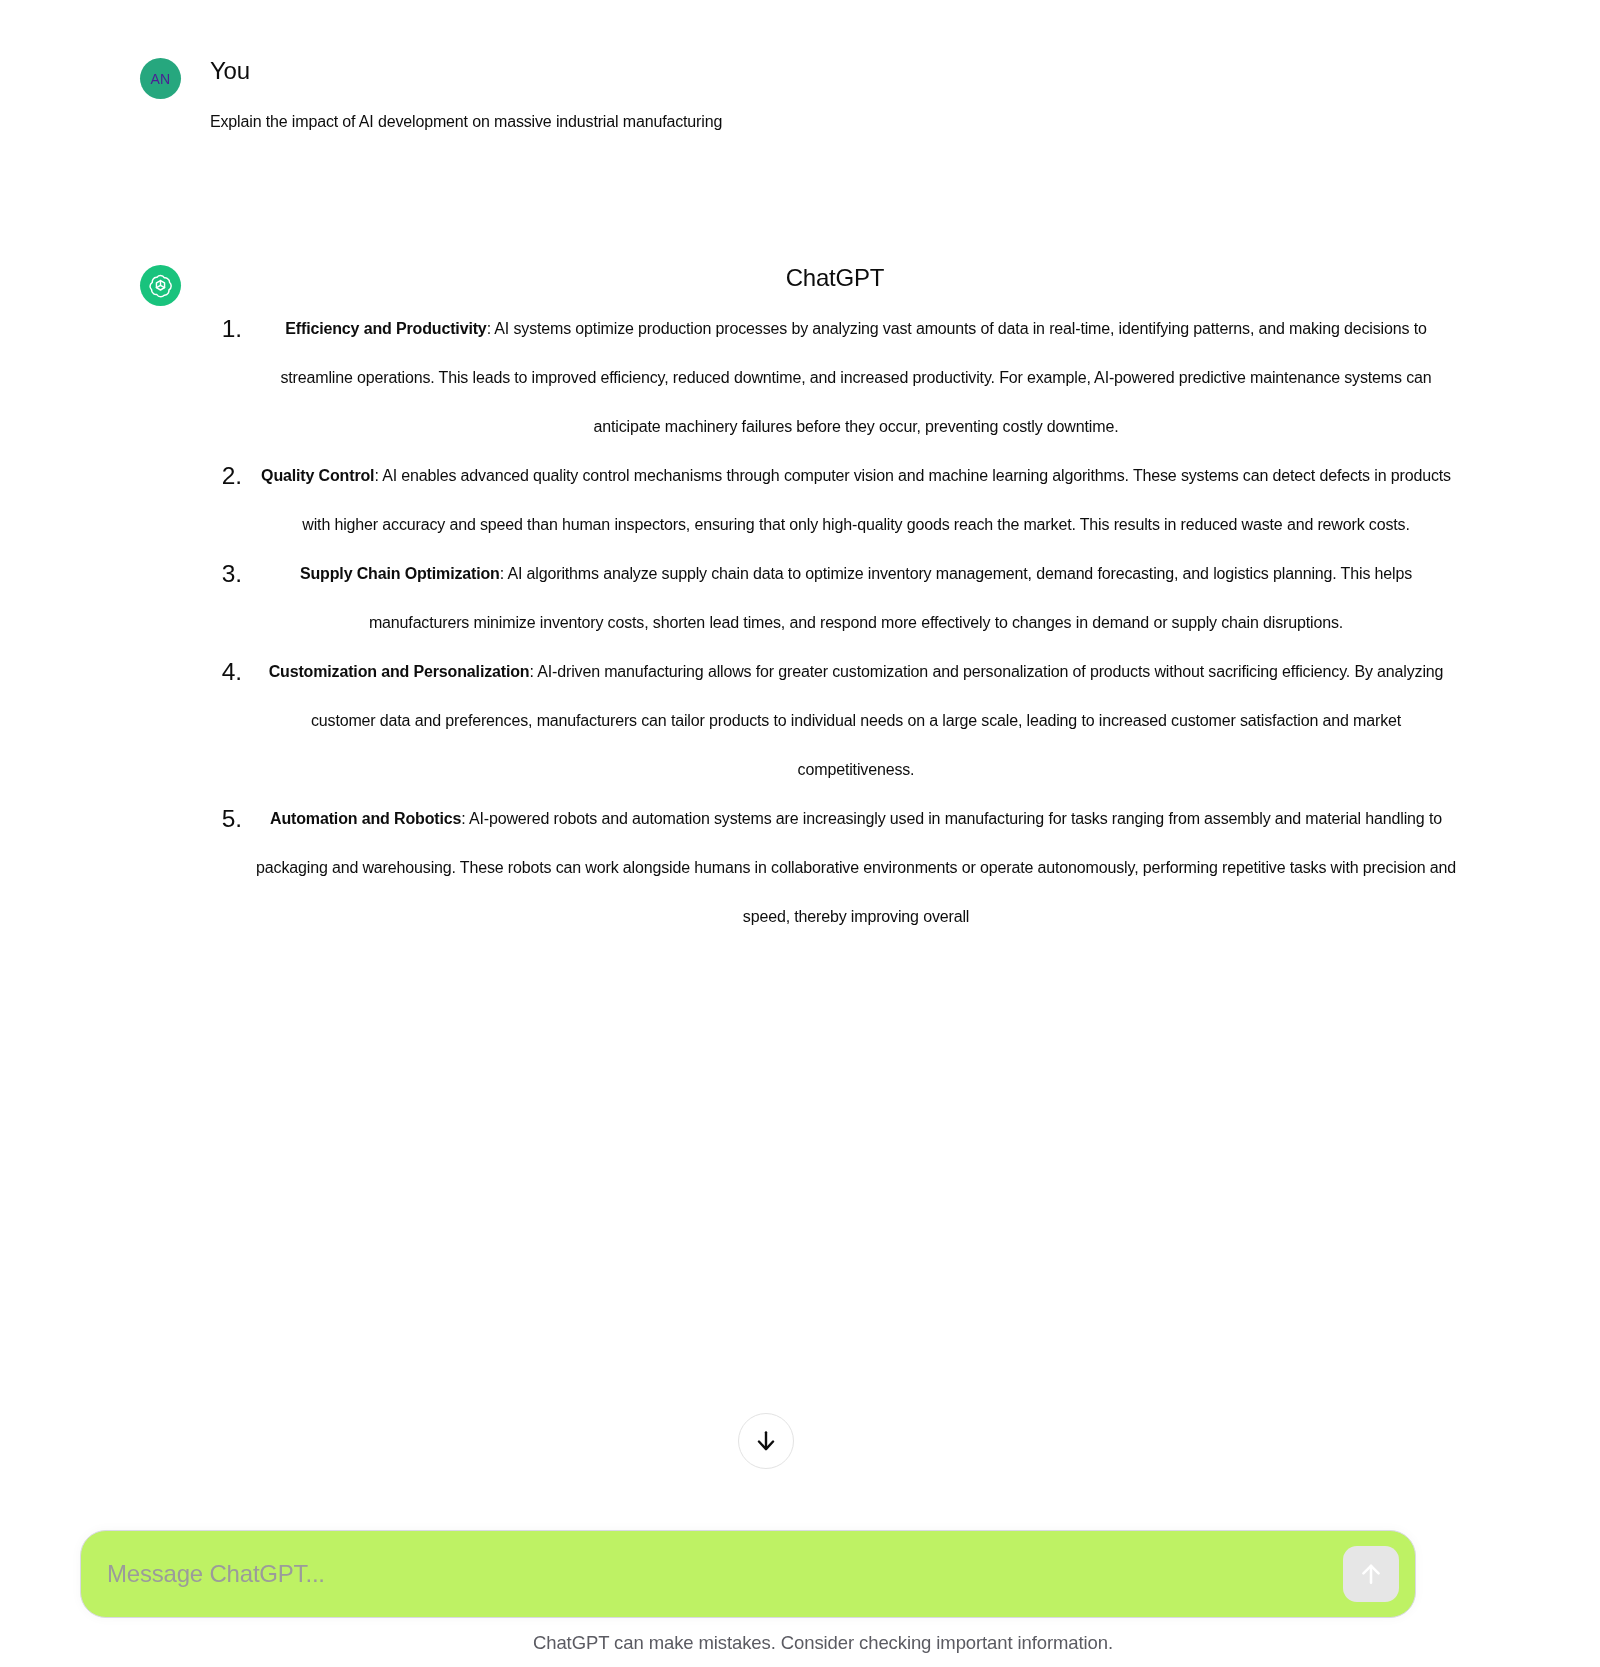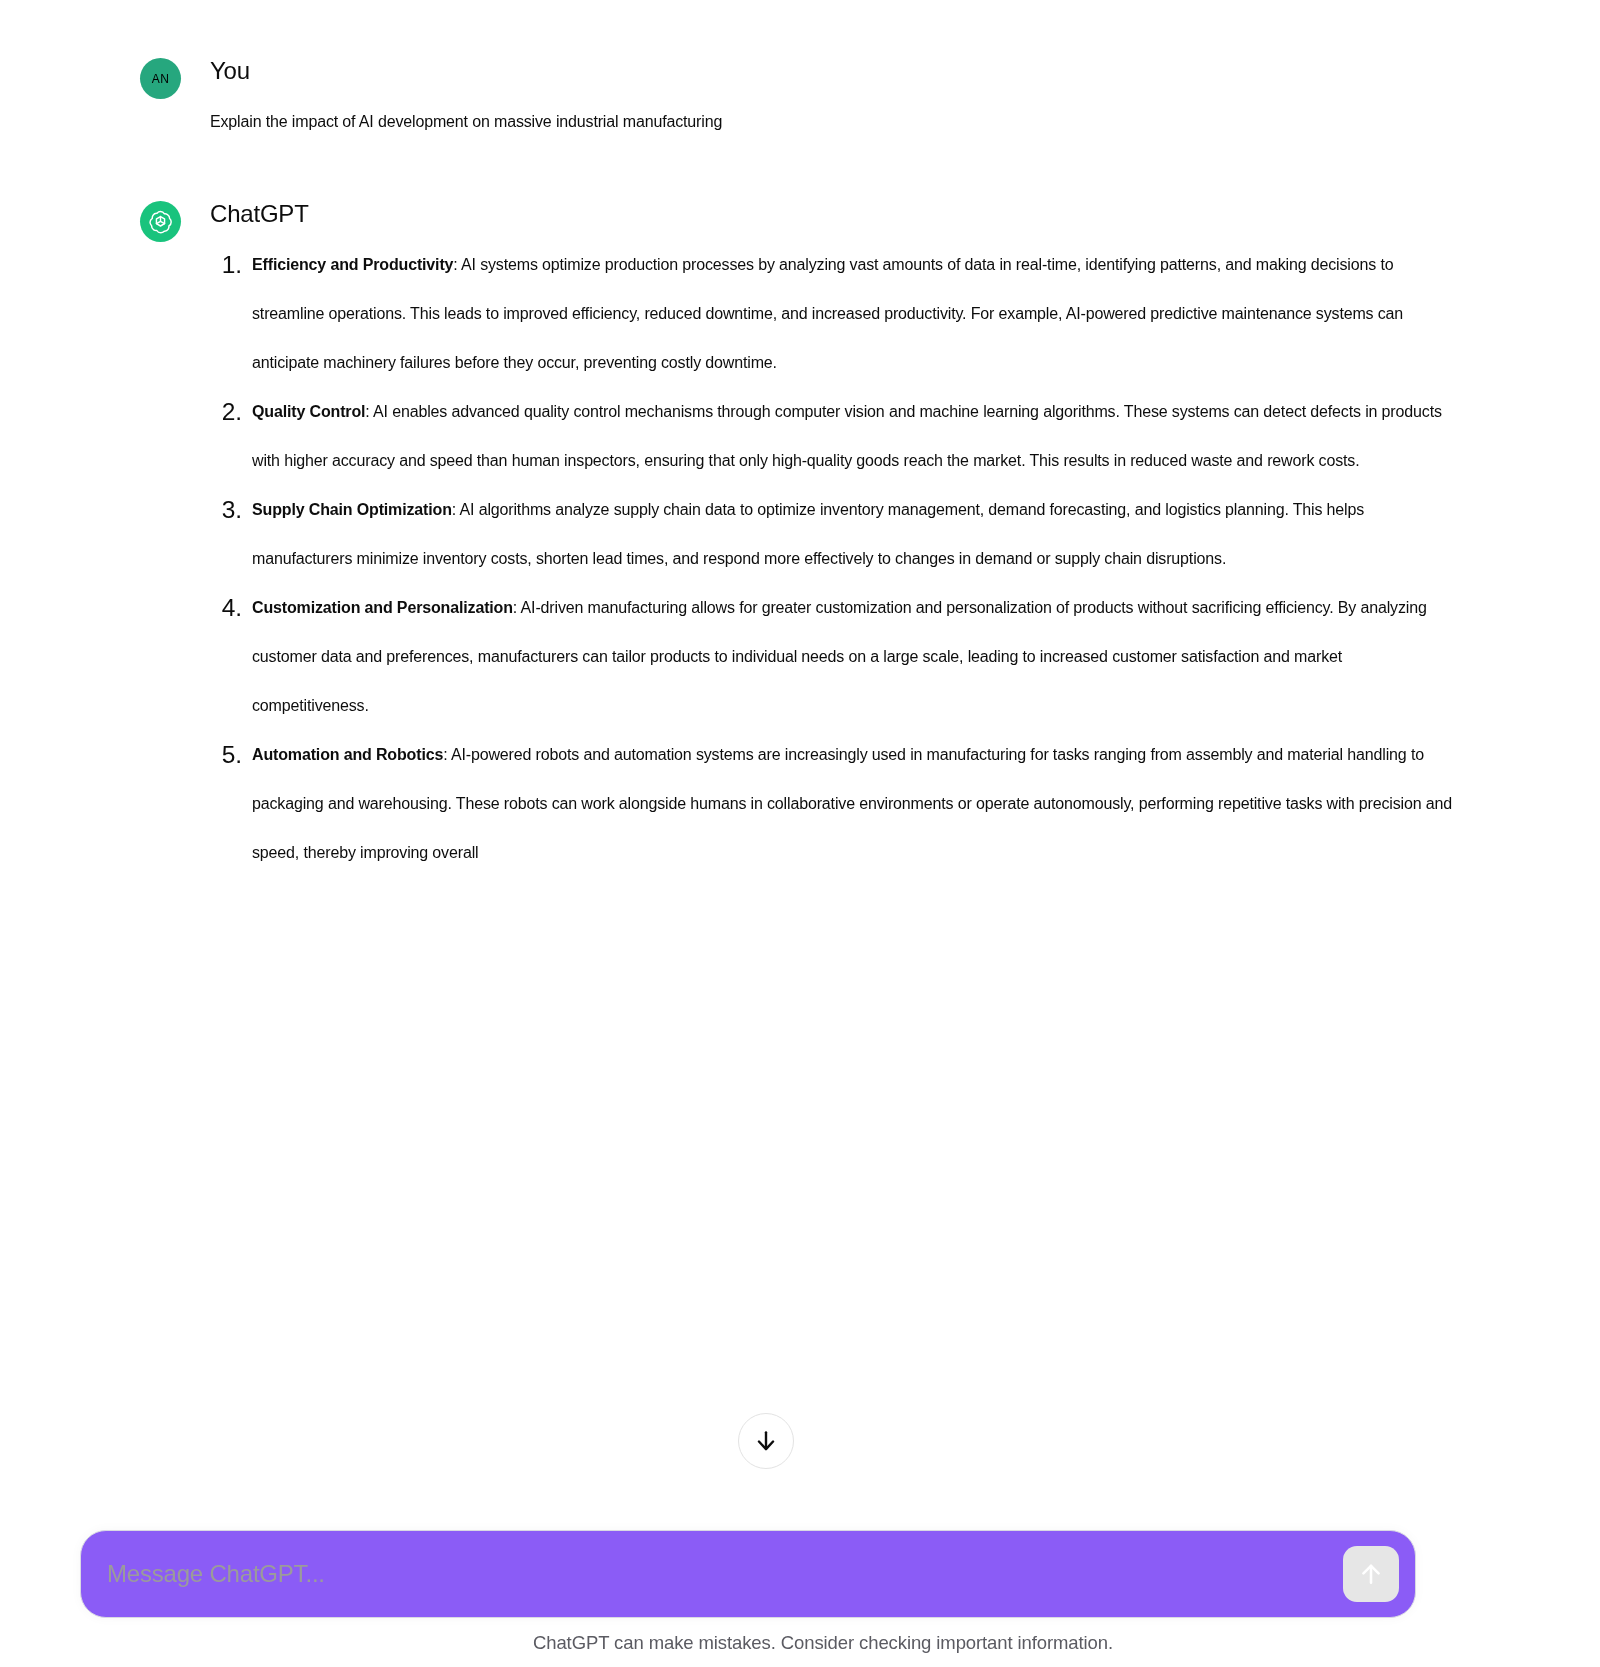--- a/index.html
+++ b/index.html
@@ -30,40 +30,40 @@
     padding-top: 56px;
   }
 
   .turn {
     position: relative;
     width: 1320px;
     margin: 0 auto;
     padding-left: 70px;
   }
 
-  .turn.assistant { margin-top: 53px; }
+  .turn.assistant { margin-top: 117px; text-align: center; }
 
   
   .avatar {
     position: absolute;
     left: 0;
     top: 2px;
     width: 41px;
     height: 41px;
     border-radius: 50%;
     display: flex;
     align-items: center;
     justify-content: center;
     overflow: hidden;
   }
 
   .avatar.user {
     background: #26A77E;
-    color: #000000;
-    font-size: 12px;
+    color: #4c1d95;
+    font-size: 14px;
     font-weight: 400;
     letter-spacing: 0.4px;
   }
 
   .avatar.gpt { background: #19C37D; }
   .avatar.gpt svg { width: 27px; height: 27px; display: block; }
 
   
   .author {
     font-size: 24px;
@@ -144,21 +144,21 @@
   }
 
   .composer {
     position: absolute;
     left: 80px;
     top: 0px;
     width: 1336px;
     height: 88px;
     border: 1px solid #D9D9E3;
     border-radius: 26px;
-    background: #8b5cf6;
+    background: #bef264;
     box-shadow: 0 0 12px rgba(0,0,0,0.035);
   }
 
   .composer-input {
     position: absolute;
     left: 26px;
     top: 0;
     height: 86px;
     line-height: 86px;
     width: 1230px;

